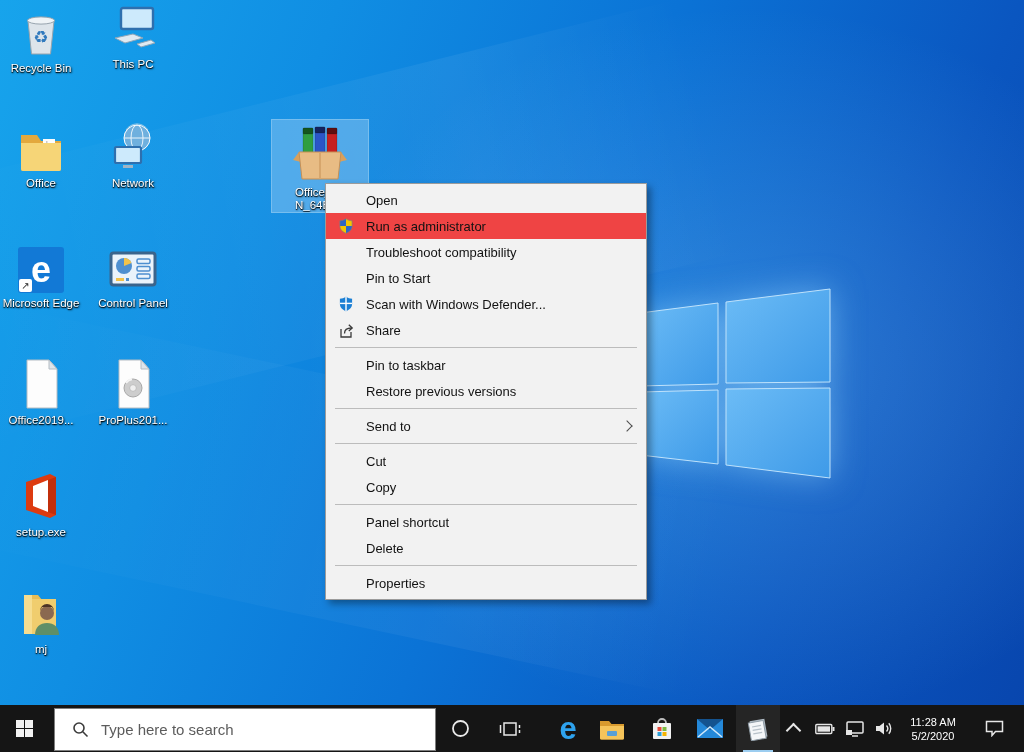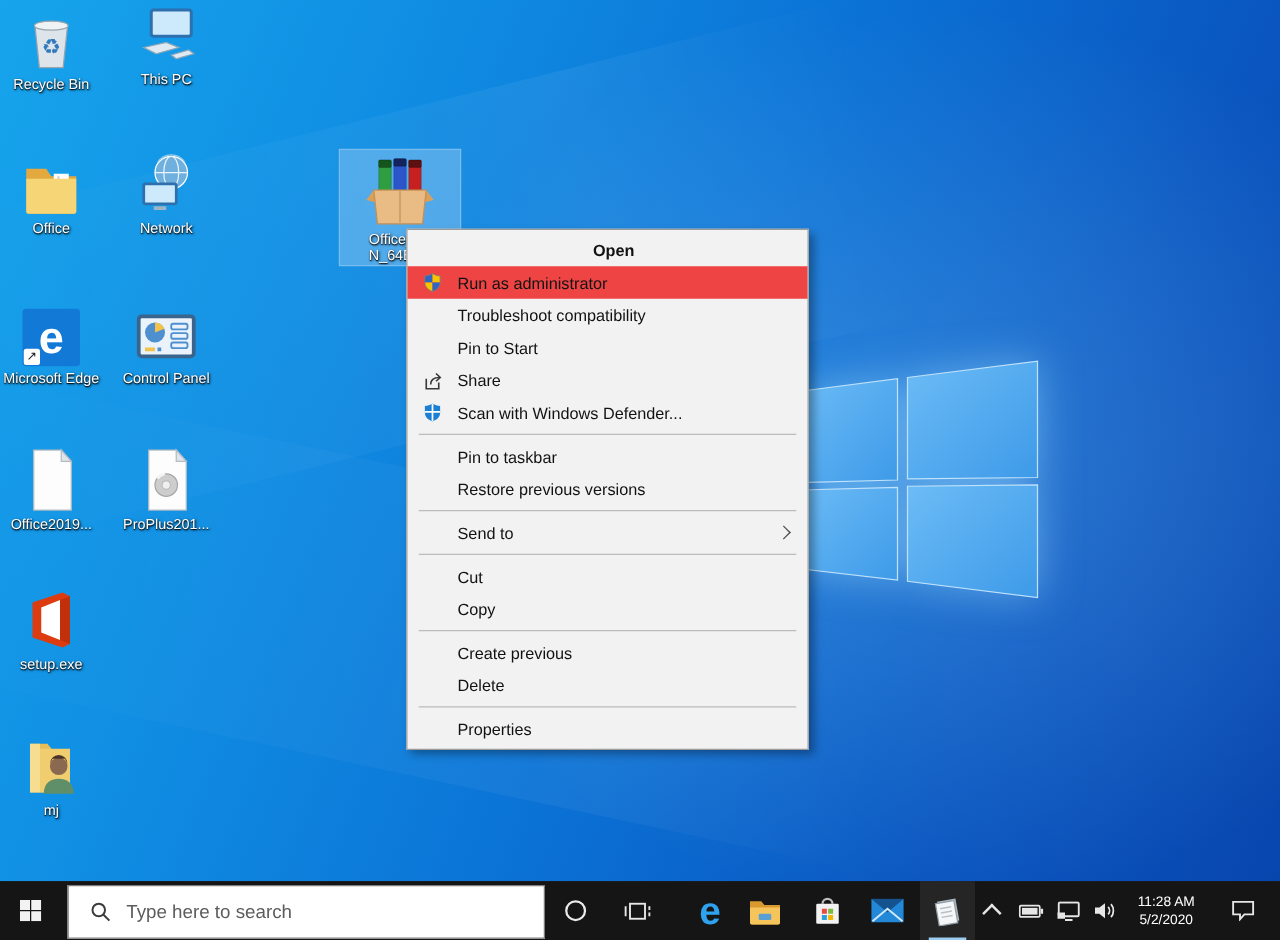--- a/index.html
+++ b/index.html
@@ -28,21 +28,21 @@
              display:flex;align-items:center;justify-content:center;}
   .edge-tile .e{color:#fff;font-size:36px;font-weight:bold;line-height:36px;}
   .sc-badge{position:absolute;left:1px;bottom:1px;width:13px;height:13px;background:#fff;
             border-radius:2px;font-size:10px;line-height:13px;color:#1d1d1d;text-align:center;}
 
   
   .menu{position:absolute;left:325px;top:183px;width:320px;background:#f2f2f2;
         border:1px solid #9b9b9b;box-shadow:4px 4px 7px rgba(0,0,0,.35);padding:3px 0;z-index:20;}
   .mi{position:relative;height:26px;display:flex;align-items:center;
       padding:0 30px 0 40px;font-size:13px;color:#121212;white-space:nowrap;}
-  .mi.bold{font-weight:bold;justify-content:center;}
+  .mi.bold{font-weight:normal;}
   .mi.hl{background:#ef4444;}
   .mi .mic{position:absolute;left:11px;top:4px;width:18px;height:18px;
            display:flex;align-items:center;justify-content:center;}
   .chev{position:absolute;right:15px;top:9px;width:7px;height:7px;
         border-top:1.5px solid #4d4d4d;border-right:1.5px solid #4d4d4d;transform:rotate(45deg);}
   .sep{height:1px;background:#bcbcbc;margin:4px 9px;}
 
   
   .taskbar{position:absolute;left:0;top:705px;width:1024px;height:47px;background:#151515;z-index:30;padding-left:24px;}
   .tb-btn{position:absolute;top:0;height:47px;display:flex;align-items:center;justify-content:center;}
@@ -254,38 +254,38 @@
       <span>Run as administrator</span>
     </div>
     <div class="mi">
       <span>Troubleshoot compatibility</span>
     </div>
     <div class="mi">
       <span>Pin to Start</span>
     </div>
     <div class="mi">
       <span class="mic">
+        <svg width="16" height="16" viewBox="0 0 16 16">
+          <path d="M8 .8 C6.2 2 3.9 2.7 1.9 2.8 V8 c0 3.7 2.8 6 6.1 7.2 C11.3 14 14.1 11.7 14.1 8 V2.8 C12.1 2.7 9.8 2 8 .8 Z" fill="#1b7fd4"></path>
+          <line x1="8" y1="1" x2="8" y2="15" stroke="#fff" stroke-width="1.4"></line>
+          <line x1="2" y1="7.4" x2="14" y2="7.4" stroke="#fff" stroke-width="1.4"></line>
+        </svg>
+      </span>
+      <span>Scan with Windows Defender...</span>
+    </div>
+    <div class="mi">
+      <span class="mic">
         <svg width="17" height="17" viewBox="0 0 17 17" fill="none" stroke="#3a3a3a" stroke-width="1.3">
           <path d="M3 7 v8 h10 v-5"></path>
           <path d="M6.5 11.5 C6.5 7.5 9.5 6 13.5 6"></path>
           <path d="M10.8 2.8 L14.2 6 L10.8 9"></path>
         </svg>
       </span>
       <span>Share</span>
     </div>
-    <div class="mi">
-      <span class="mic">
-        <svg width="16" height="16" viewBox="0 0 16 16">
-          <path d="M8 .8 C6.2 2 3.9 2.7 1.9 2.8 V8 c0 3.7 2.8 6 6.1 7.2 C11.3 14 14.1 11.7 14.1 8 V2.8 C12.1 2.7 9.8 2 8 .8 Z" fill="#1b7fd4"></path>
-          <line x1="8" y1="1" x2="8" y2="15" stroke="#fff" stroke-width="1.4"></line>
-          <line x1="2" y1="7.4" x2="14" y2="7.4" stroke="#fff" stroke-width="1.4"></line>
-        </svg>
-      </span>
-      <span>Scan with Windows Defender...</span>
-    </div>
 
     <div class="sep"></div>
 
     <div class="mi">
       <span>Pin to taskbar</span>
     </div>
     <div class="mi">
       <span>Restore previous versions</span>
     </div>
 
@@ -301,21 +301,21 @@
     <div class="mi">
       <span>Cut</span>
     </div>
     <div class="mi">
       <span>Copy</span>
     </div>
 
     <div class="sep"></div>
 
     <div class="mi">
-      <span>Create previous</span>
+      <span>Panel shortcut</span>
     </div>
     <div class="mi">
       <span>Delete</span>
     </div>
 
     <div class="sep"></div>
 
     <div class="mi">
       <span>Properties</span>
     </div>

